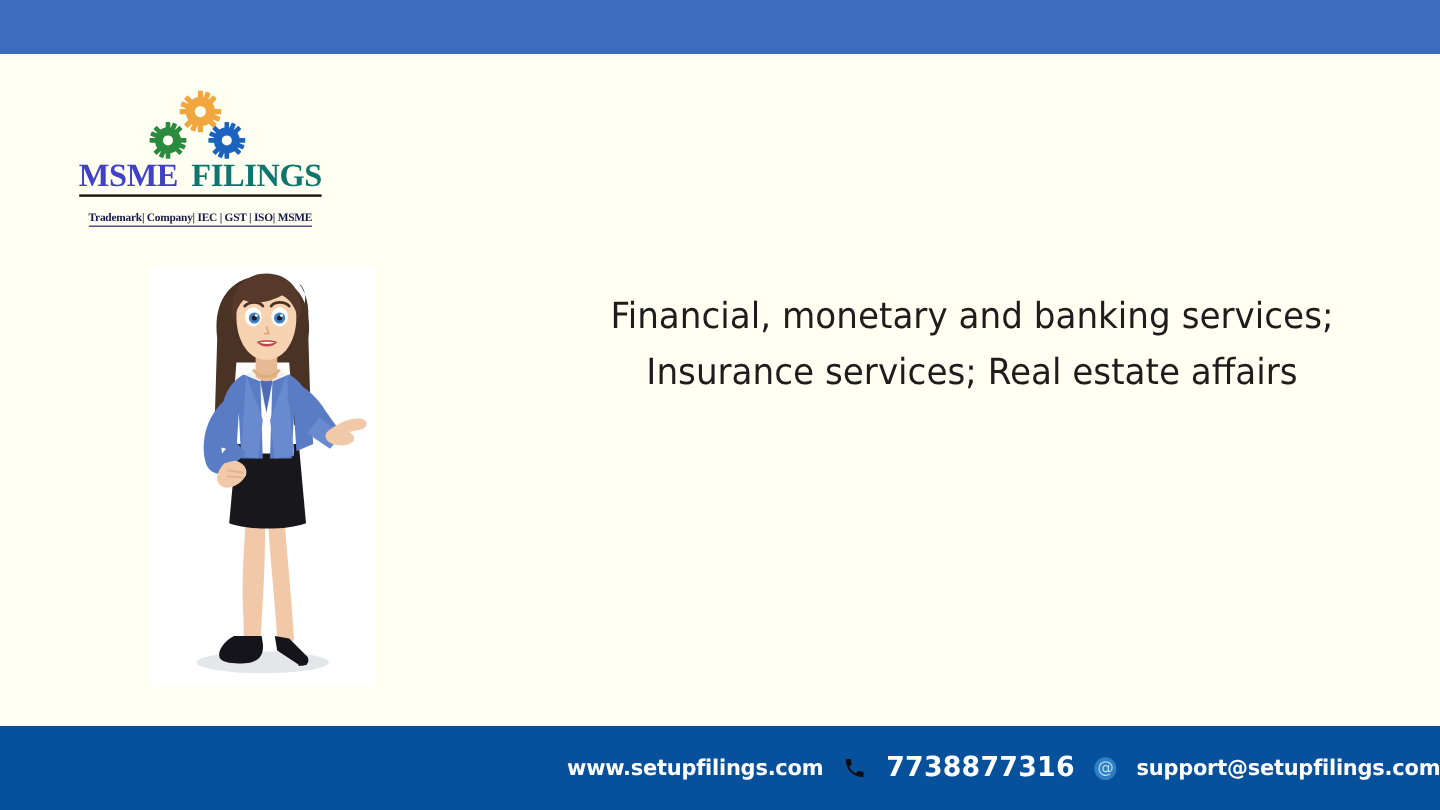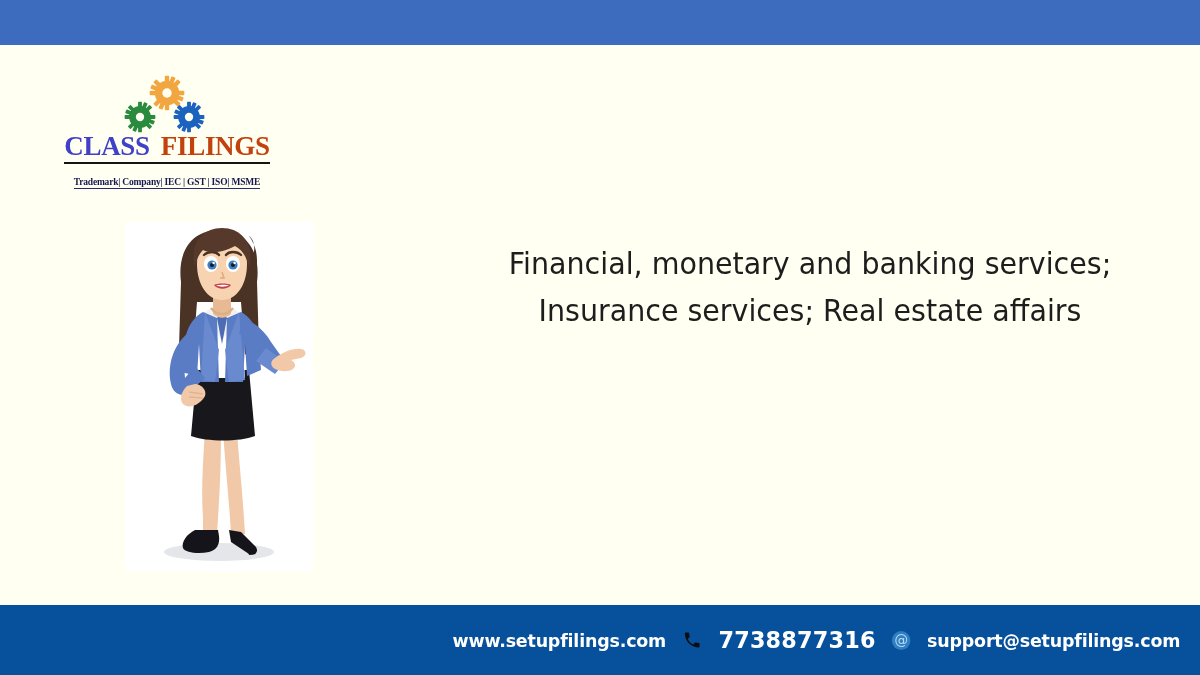--- a/index.html
+++ b/index.html
@@ -66,21 +66,21 @@
     font-weight: bold;
     font-size: 27px;
     letter-spacing: -0.3px;
     line-height: 1.02;
     white-space: nowrap;
     border-bottom: 2px solid #141414;
     display: inline-block;
     padding-bottom: 1px;
   }
   .logo-setup   { color: #4040c8; }
-  .logo-filings { color: #c2410c; margin-left: 11px; }
+  .logo-filings { color: #0f766e; margin-left: 11px; }
 
   .logo-tagline {
     font-family: "Liberation Serif", serif;
     font-weight: bold;
     font-size: 9.5px;
     color: #17174f;
     letter-spacing: -0.2px;
     white-space: nowrap;
     margin-top: 13px;
     border-bottom: 1.5px solid #2a2a6a;
@@ -154,21 +154,20 @@
   .footer-bar {
     position: absolute;
     left: 0;
     bottom: 0;
     width: 1200px;
     height: 70px;
     background: #07519c;
     display: flex;
     align-items: center;
     justify-content: flex-end;
-    padding-right: 20px;
     box-sizing: border-box;
   }
   .footer-inner {
     display: flex;
     align-items: center;
     gap: 17px;
     transform: scaleX(0.97);
     transform-origin: right center;
   }
   .footer-text {
@@ -274,21 +273,21 @@
                 <rect x="44" y="80" width="12" height="18" rx="2" transform="rotate(22.5 50 50)"></rect>
                 <rect x="2" y="44" width="18" height="12" rx="2" transform="rotate(22.5 50 50)"></rect>
                 <rect x="80" y="44" width="18" height="12" rx="2" transform="rotate(22.5 50 50)"></rect>
               </g>
               <circle cx="50" cy="50" r="13" fill="#fffff2"></circle>
             </g>
           </svg>
         </span>
       </div>
 
-      <div class="logo-wordmark"><span class="logo-setup">CLASS</span><span class="logo-filings">FILINGS</span></div>
+      <div class="logo-wordmark"><span class="logo-setup">MSME</span><span class="logo-filings">FILINGS</span></div>
 
       <div class="logo-tagline">Trademark| Company| IEC | GST | ISO| MSME</div>
     </div>
 
     <div class="illustration-card">
       <svg width="188" height="350" viewBox="0 0 188 350" aria-hidden="true">
 
         <ellipse cx="94" cy="330" rx="55" ry="9" fill="#e4e6ea"></ellipse>
 
         <path d="M56 60 C52 28 68 8 94 8 C120 8 136 28 132 60 L134 126 C134 134 126 138 120 132 L116 80 L72 80 L68 132 C62 138 54 134 54 126 Z" fill="#4a3224"></path>

